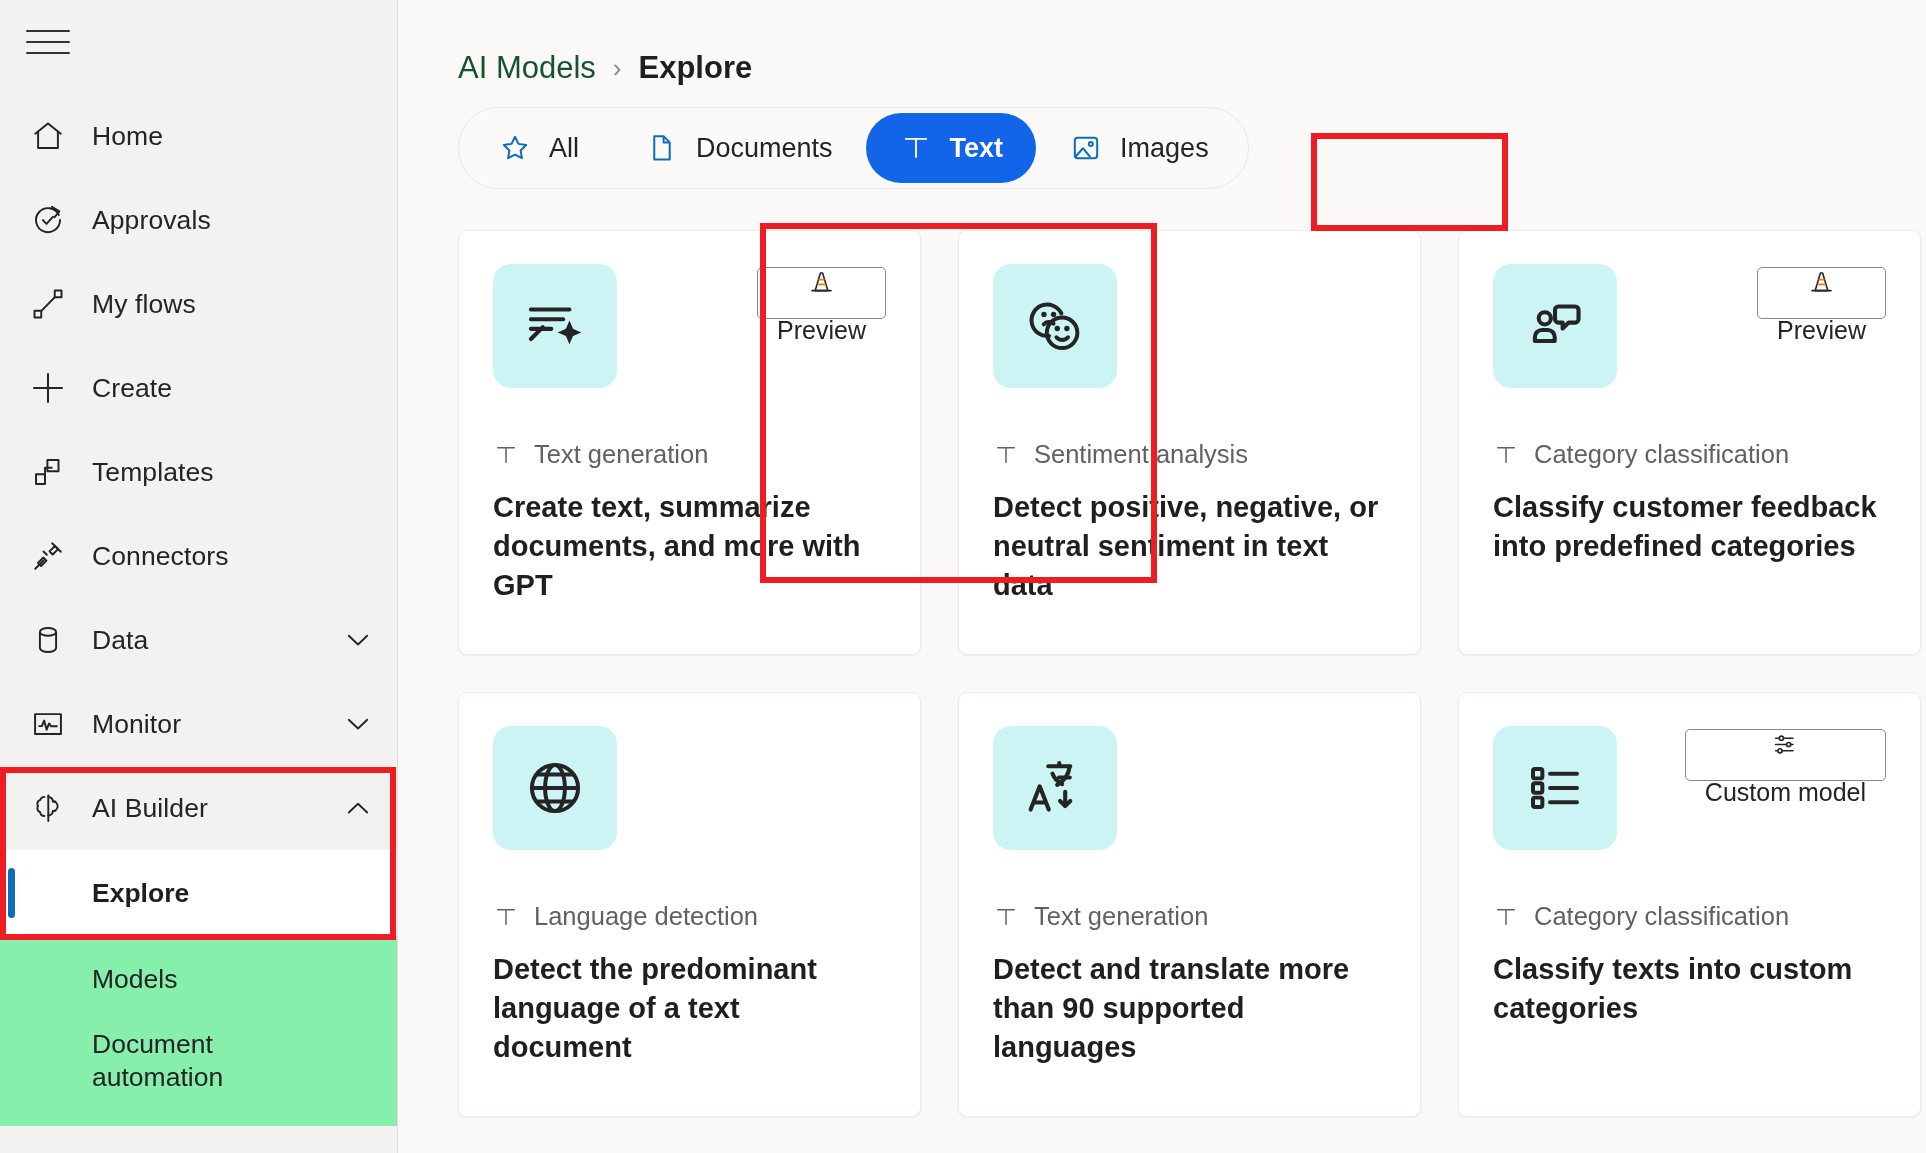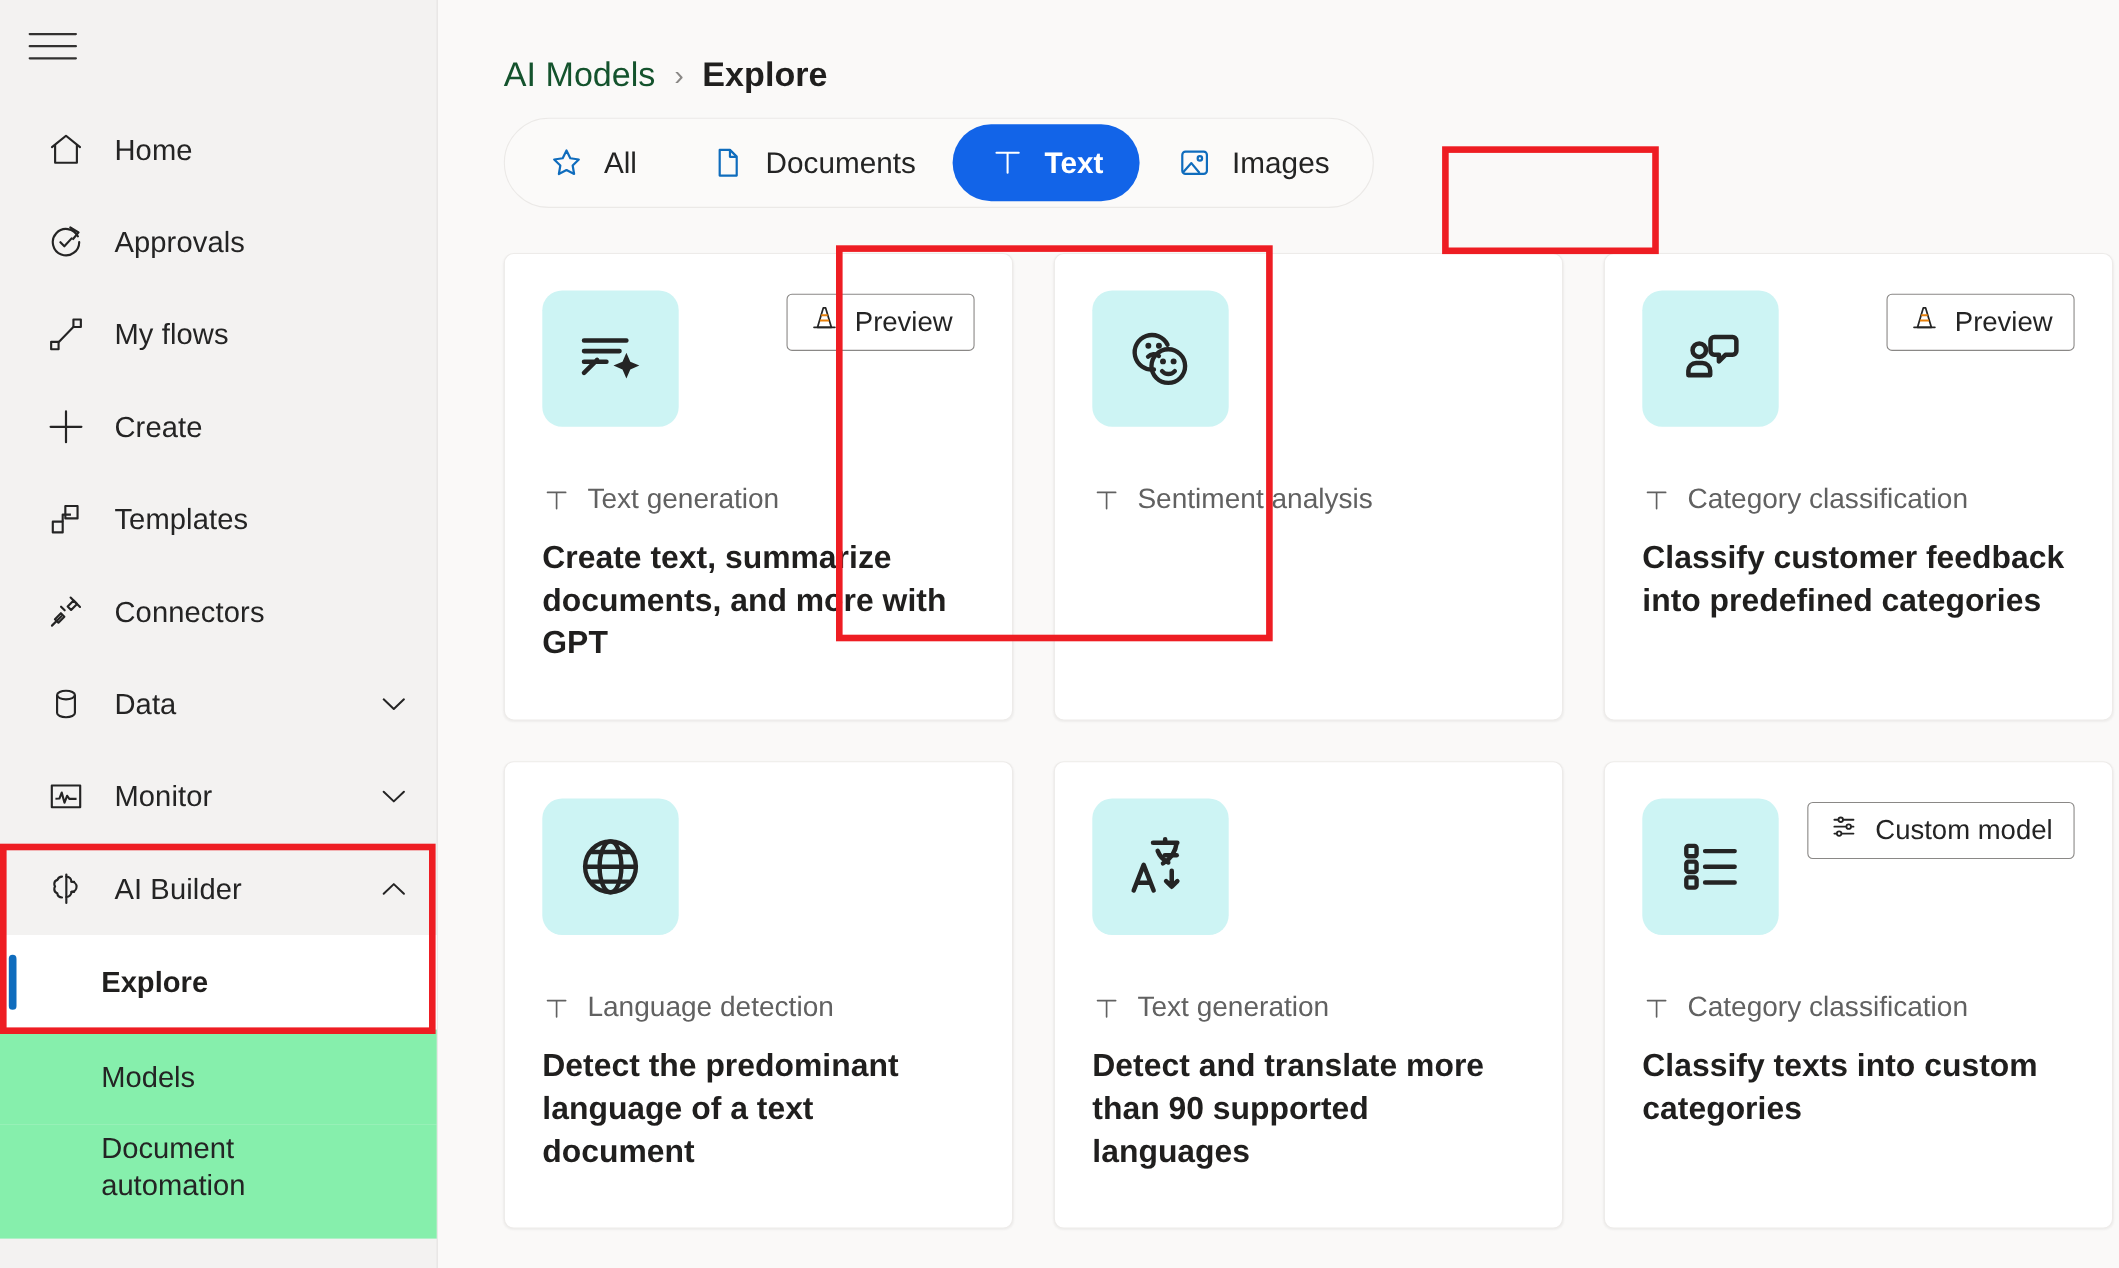--- a/index.html
+++ b/index.html
@@ -23,21 +23,21 @@
     width: 60px; height: 60px;
     margin: 12px 0 0 18px;
     display: flex; flex-direction: column; justify-content: center;
     gap: 9px; padding: 0 8px; cursor: pointer;
   }
   .hamburger span { display:block; height: 2px; background: #323130; border-radius: 1px; }
 
   .nav { margin-top: 22px; }
   .nav-item {
     display: flex; align-items: center;
-    height: 84px; padding-left: 38px; padding-right: 22px;
+    height: 84px; padding-left: 26px; padding-right: 22px;
     cursor: pointer; position: relative;
   }
   .nav-item .ico {
     width: 44px; height: 44px; flex: 0 0 44px;
     display: flex; align-items: center; justify-content: center;
     color: #242424;
   }
   .nav-item .lbl {
     font-size: 26.5px; color: #242424; margin-left: 22px;
     white-space: nowrap; letter-spacing: .1px;
@@ -129,21 +129,21 @@
     width: 124px; height: 124px; border-radius: 18px;
     background: #cdf4f4;
     display: flex; align-items: center; justify-content: center;
     color: #242424; flex: 0 0 124px;
   }
   .badge {
     display: inline-flex; align-items: center; gap: 13px;
     height: 52px; padding: 0 19px;
     border: 1px solid #8a8886; border-radius: 5px;
     background: #ffffff; font-size: 25px; color: #242424;
-    white-space: nowrap; margin-top: 3px;
+    white-space: nowrap; margin-top: 3px; flex-direction: column;
   }
   .card-sub {
     margin-top: 52px; display: flex; align-items: center; gap: 15px;
   }
   .card-sub .sico { color: #616161; display: flex; width: 26px; justify-content: center; }
   .card-sub .stxt { font-size: 25.5px; color: #616161; }
   .card-title {
     margin-top: 19px;
     font-size: 29px; font-weight: 700; color: #201f1e; line-height: 1.35;
   }
@@ -400,20 +400,21 @@
           </div>
         </div>
         <div class="card-sub">
           <span class="sico">
             <svg width="26" height="26" viewBox="0 0 24 24" fill="none" stroke="currentColor" stroke-width="1.4" stroke-linecap="round">
                 <path d="M4.4 5.2h15.2M12 5.2v13.6"></path>
               </svg>
           </span>
           <span class="stxt">Sentiment analysis</span>
         </div>
+        <div class="card-title">Detect positive, negative, or neutral sentiment in text data</div>
       </div>
 
       <div class="card">
         <div class="card-top">
           <div class="tile">
             <svg width="68" height="68" viewBox="0 0 24 24" fill="none" stroke="currentColor" stroke-width="1.45" stroke-linejoin="round">
               <circle cx="8.4" cy="9.3" r="2.15"></circle>
               <path d="M4.9 17.3v-1.4a2.5 2.5 0 0 1 2.5-2.5h2a2.5 2.5 0 0 1 2.5 2.5v1.4z"></path>
               <path d="M13.2 5.1h5.9a1.2 1.2 0 0 1 1.2 1.2v3.3a1.2 1.2 0 0 1-1.2 1.2h-2.3l-2.1 2.1v-2.1h-1.5a1.2 1.2 0 0 1-1.2-1.2V6.3a1.2 1.2 0 0 1 1.2-1.2z"></path>
             </svg>

